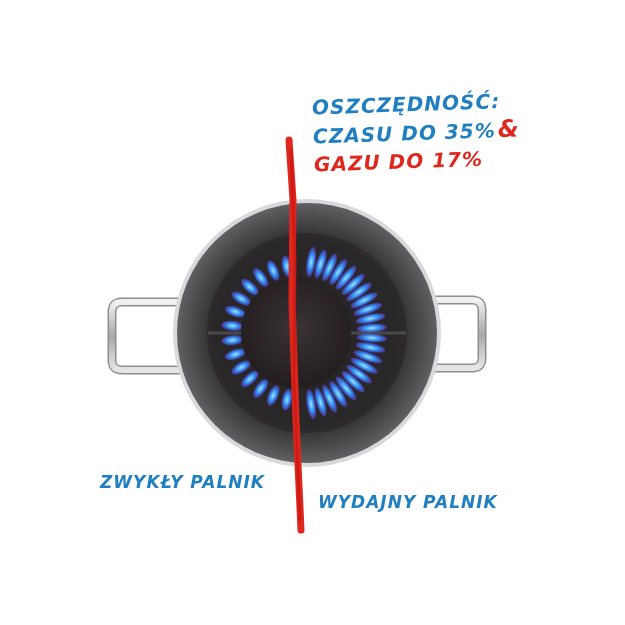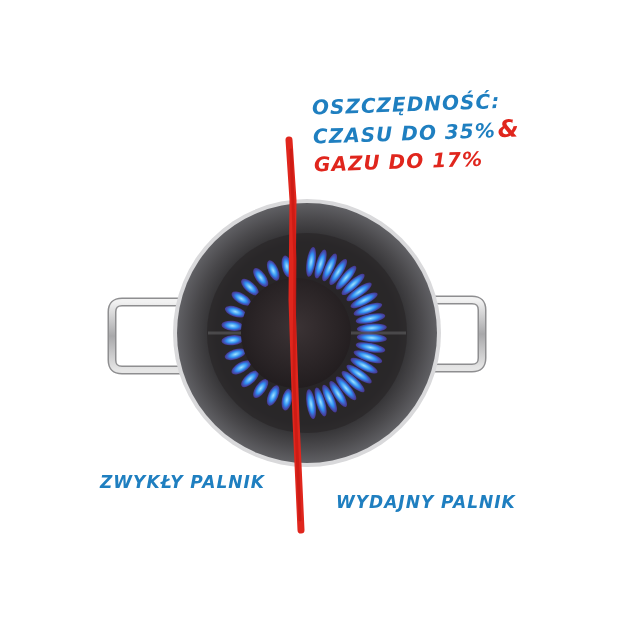--- a/index.html
+++ b/index.html
@@ -4,21 +4,21 @@
   <style>
     html, body { margin: 0; padding: 0; background: #ffffff; }
     body { width: 625px; height: 625px; position: relative; overflow: hidden; font-family: "DejaVu Sans", sans-serif; }
     .brush { font-family: "DejaVu Sans", sans-serif; font-weight: bold; font-style: italic; letter-spacing: 1px; text-transform: uppercase; }
     .blue { color: #1f7fc0; }
     .red { color: #e0261d; }
     #headline { position: absolute; left: 313px; top: 90px; line-height: 28px; font-size: 20px; transform: rotate(-2deg); }
     #headline .line { white-space: nowrap; }
     #amp { font-size: 24px; margin-left: 2px; }
     #left-label { position: absolute; left: 100px; top: 472px; font-size: 17px; white-space: nowrap; }
-    #right-label { position: absolute; left: 336px; top: 489px; font-size: 17px; line-height: 26px; white-space: nowrap; }
+    #right-label { position: absolute; left: 318px; top: 489px; font-size: 17px; line-height: 26px; white-space: nowrap; }
     svg#illustration { position: absolute; left: 0; top: 0; }
   </style>
 </head>
 <body>
 
 <svg id="illustration" width="625" height="625" viewBox="0 0 625 625">
   <defs>
     <radialGradient id="potGrad" cx="50%" cy="50%" r="50%">
       <stop offset="0%" stop-color="#1e1c1d"></stop>
       <stop offset="70%" stop-color="#2b2a2c"></stop>

